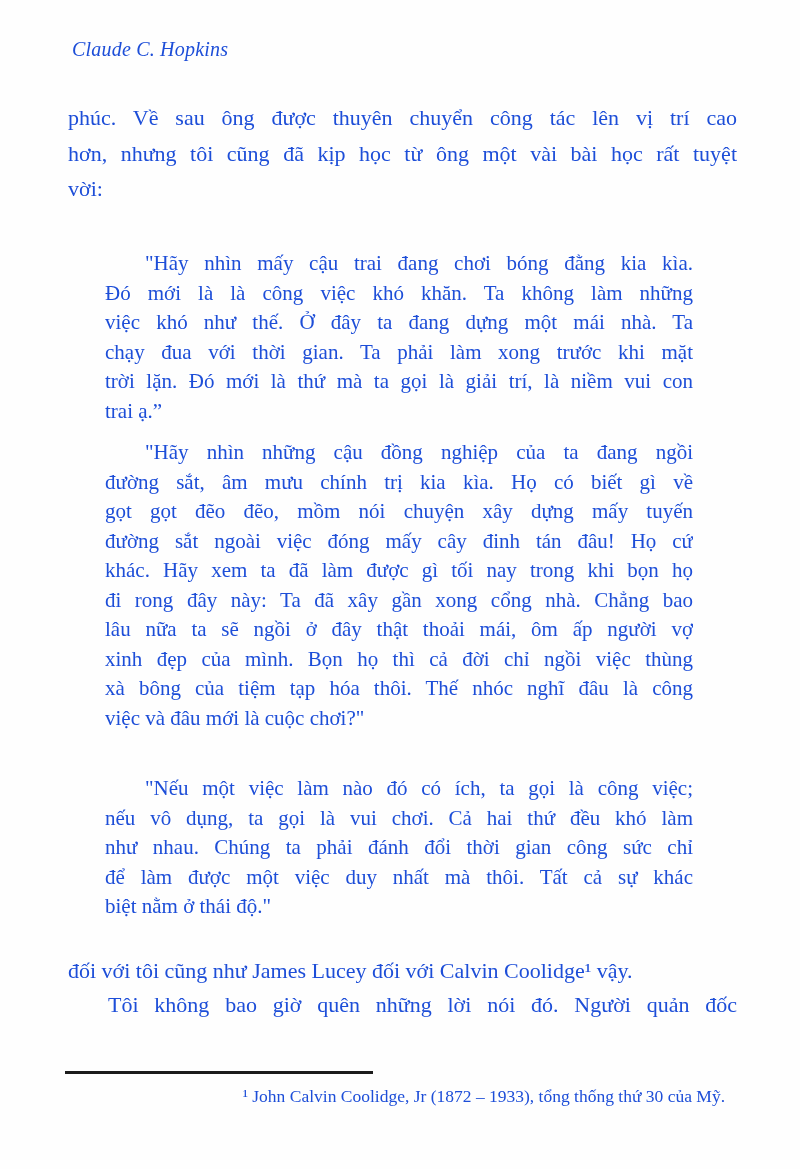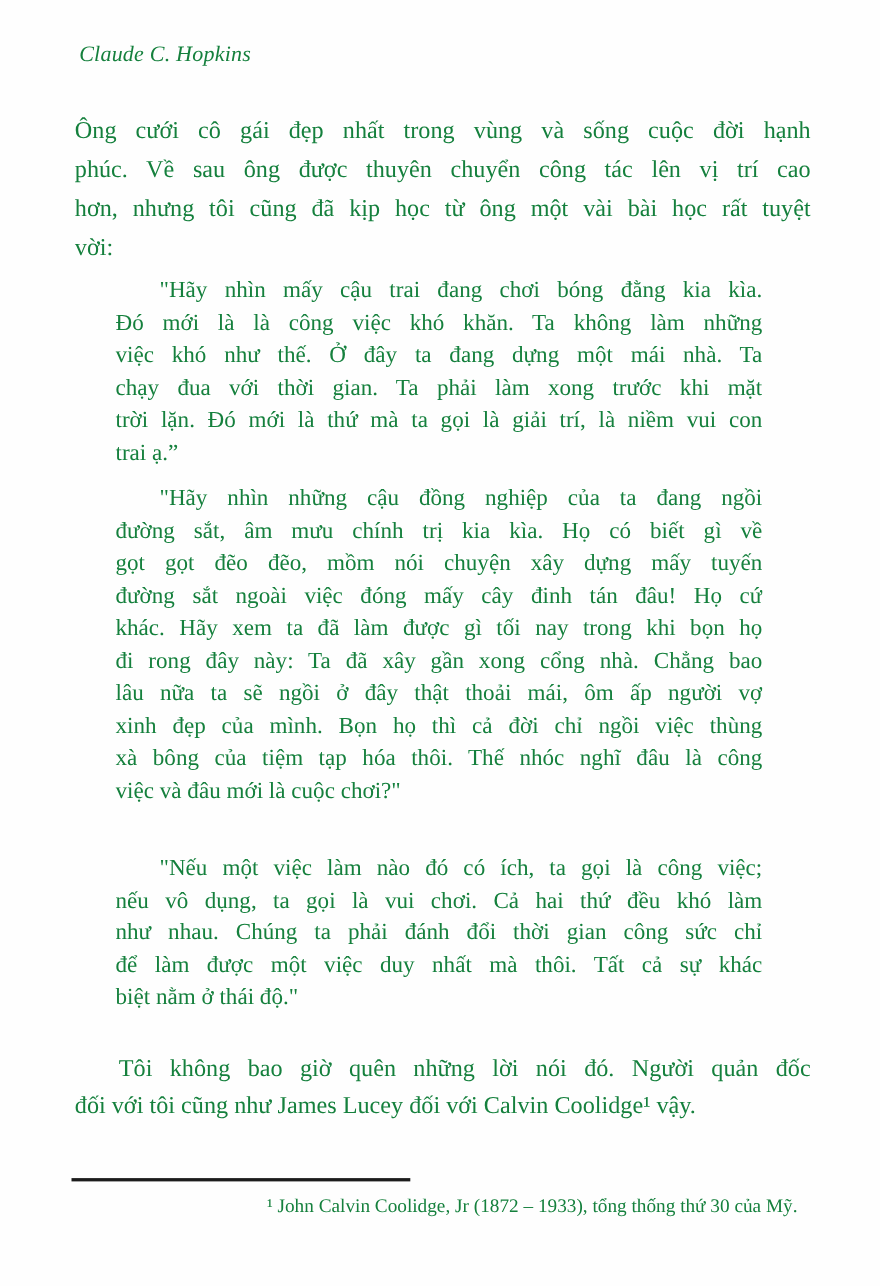--- a/index.html
+++ b/index.html
@@ -7,21 +7,21 @@
     padding: 0;
     background: #ffffff;
   }
   .page {
     position: relative;
     width: 800px;
     height: 1169px;
     background: #fefefe;
     overflow: hidden;
     font-family: "Liberation Serif", "DejaVu Serif", serif;
-    color: #15803d;
+    color: #1d4ed8;
   }
   .running-header {
     position: absolute;
     top: 38px;
     left: 72px;
     font-style: italic;
     font-size: 20px;
     letter-spacing: 0.2px;
   }
   .block {
@@ -79,21 +79,20 @@
   }
 </style>
 </head>
 <body>
 
 <div class="page">
 
   <div class="running-header">Claude C. Hopkins</div>
 
   <div class="block body-text" style="top:100px;">
-    <div class="line">Ông cưới cô gái đẹp nhất trong vùng và sống cuộc đời hạnh</div>
     <div class="line">phúc. Về sau ông được thuyên chuyển công tác lên vị trí cao</div>
     <div class="line">hơn, nhưng tôi cũng đã kịp học từ ông một vài bài học rất tuyệt</div>
     <div class="line end">vời:</div>
   </div>
 
   <div class="block quote-text" style="top:249px;">
     <div class="line first-indent">"Hãy nhìn mấy cậu trai đang chơi bóng đằng kia kìa.</div>
     <div class="line">Đó mới là là công việc khó khăn. Ta không làm những</div>
     <div class="line">việc khó như thế. Ở đây ta đang dựng một mái nhà. Ta</div>
     <div class="line">chạy đua với thời gian. Ta phải làm xong trước khi mặt</div>
@@ -116,21 +115,21 @@
 
   <div class="block quote-text" style="top:774px;">
     <div class="line first-indent">"Nếu một việc làm nào đó có ích, ta gọi là công việc;</div>
     <div class="line">nếu vô dụng, ta gọi là vui chơi. Cả hai thứ đều khó làm</div>
     <div class="line">như nhau. Chúng ta phải đánh đổi thời gian công sức chỉ</div>
     <div class="line">để làm được một việc duy nhất mà thôi. Tất cả sự khác</div>
     <div class="line end">biệt nằm ở thái độ."</div>
   </div>
 
   <div class="block body-text final-text" style="top:954px;">
+    <div class="line end">đối với tôi cũng như James Lucey đối với Calvin Coolidge¹ vậy.</div>
     <div class="line first-indent">Tôi không bao giờ quên những lời nói đó. Người quản đốc</div>
-    <div class="line end">đối với tôi cũng như James Lucey đối với Calvin Coolidge¹ vậy.</div>
   </div>
 
   <div class="footnote-rule"></div>
 
   <div class="footnote">¹ John Calvin Coolidge, Jr (1872 – 1933), tổng thống thứ 30 của Mỹ.</div>
 
 </div>
 
 </body></html>

